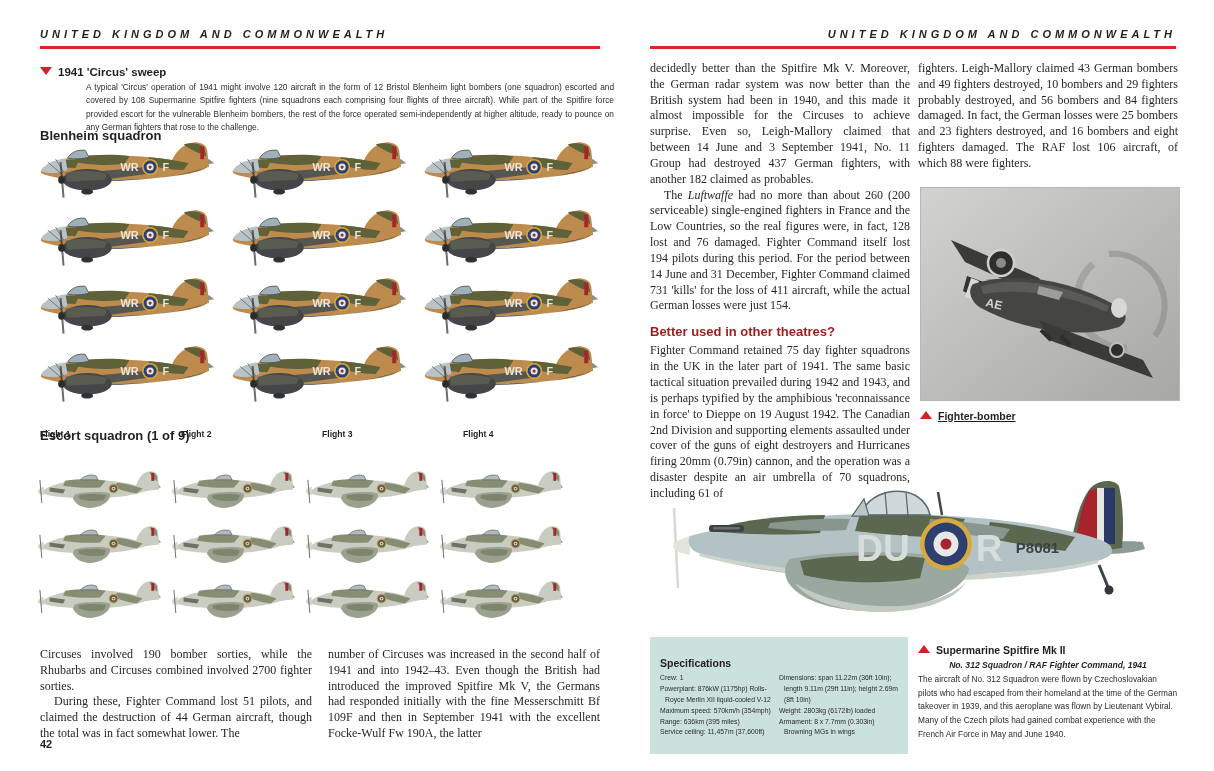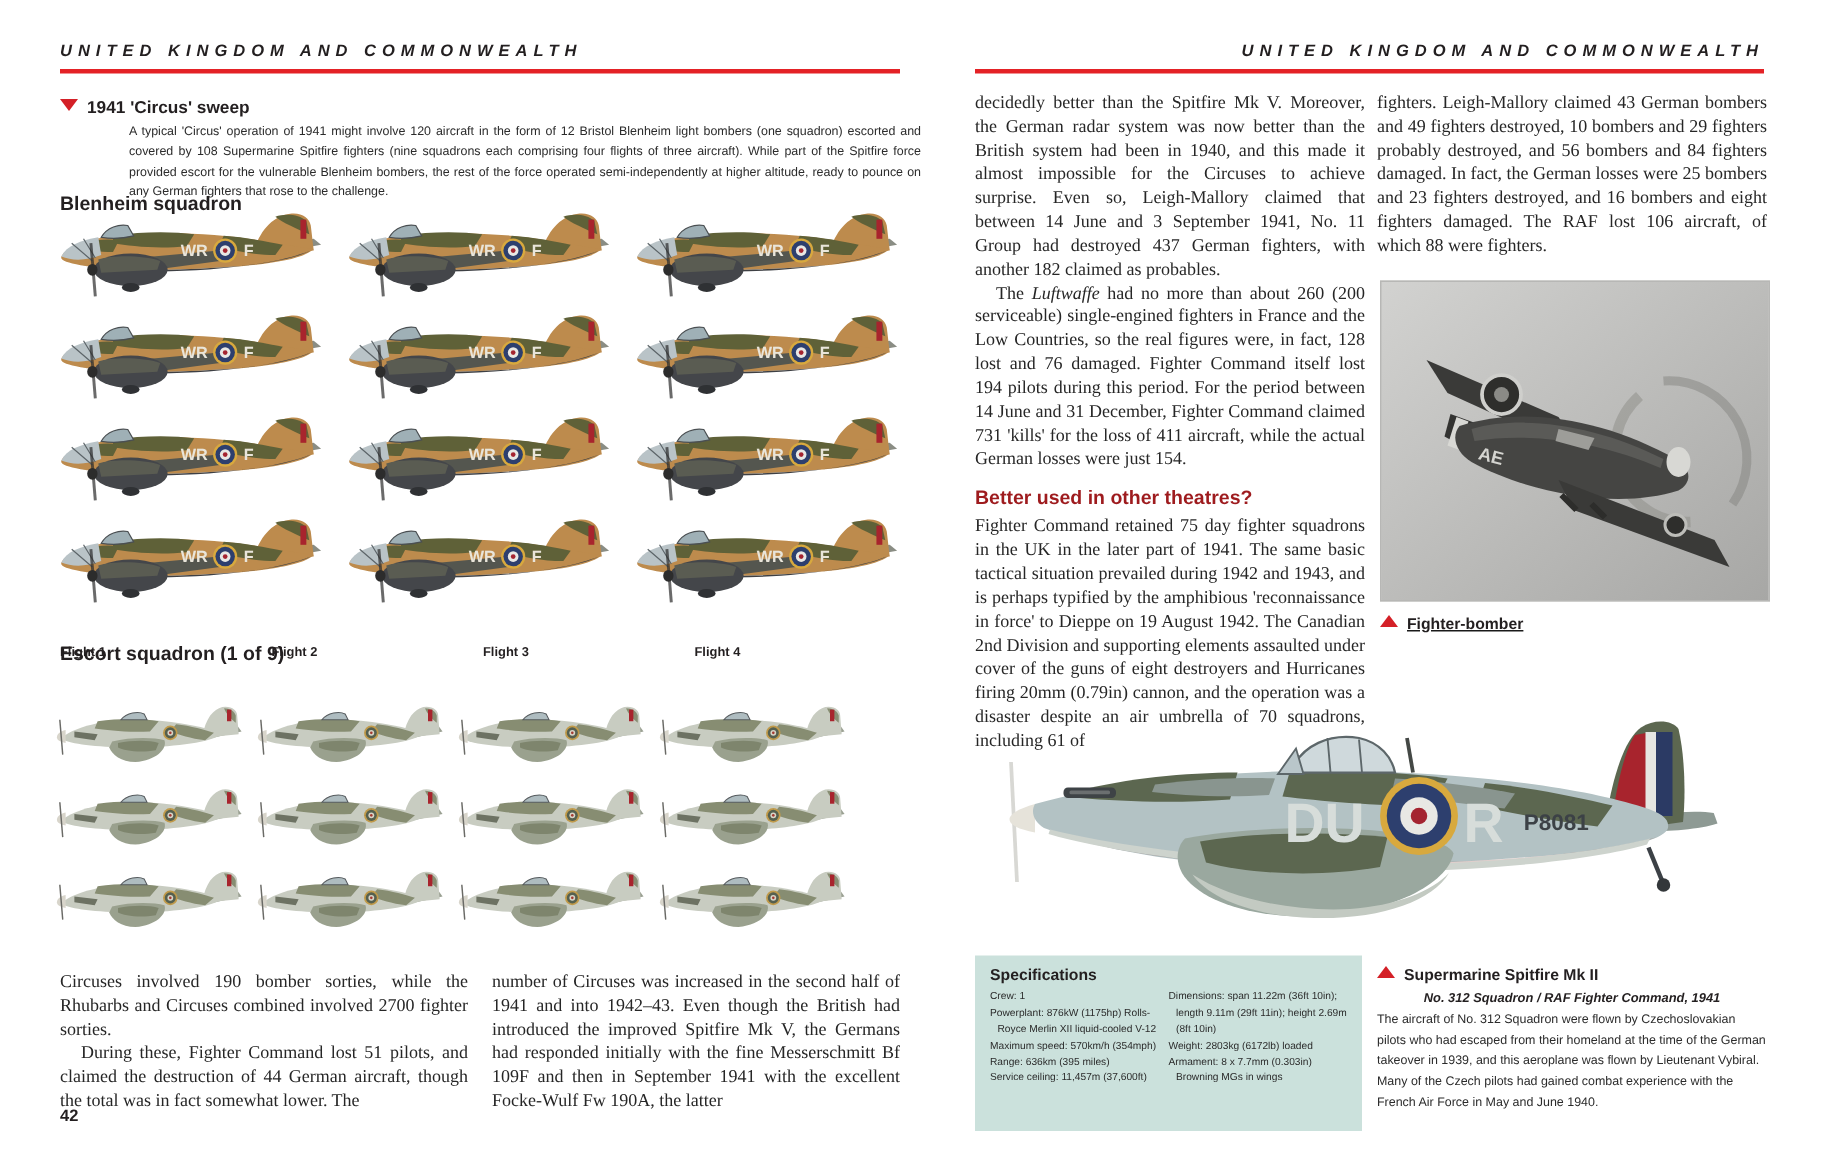--- a/index.html
+++ b/index.html
@@ -42,21 +42,21 @@
 
   .pagenum{font-size:11px;font-weight:bold;color:#231f20;}
 
   
   .photo-frame{border:1px solid #b7b7b5;background:#c9c9c7;}
   .caption-title{font-size:10.5px;font-weight:bold;color:#231f20;}
   .caption-sub{font-size:8.6px;font-weight:bold;font-style:italic;color:#231f20;margin-top:2px;text-align:center;}
   .caption-body{font-size:8.3px;line-height:1.65;color:#2b2b2b;margin-top:3px;}
 
   
-  .specbox{background:#cbe1dc;box-sizing:border-box;padding:7px 10px 6px 10px;}
+  .specbox{background:#cbe1dc;box-sizing:border-box;padding:20px 10px 6px 10px;}
   .specbox .spec-title{font-size:10.5px;font-weight:bold;color:#231f20;margin-bottom:4px;}
   .spec-cols{display:flex;}
   .spec-col{width:50%;}
   .spec-item{font-size:6.8px;line-height:1.6;color:#2b2b2b;padding-left:5px;text-indent:-5px;}
 
   .hidden-defs{position:absolute;width:0;height:0;overflow:hidden;}
 </style>
 </head>
 <body>
 

